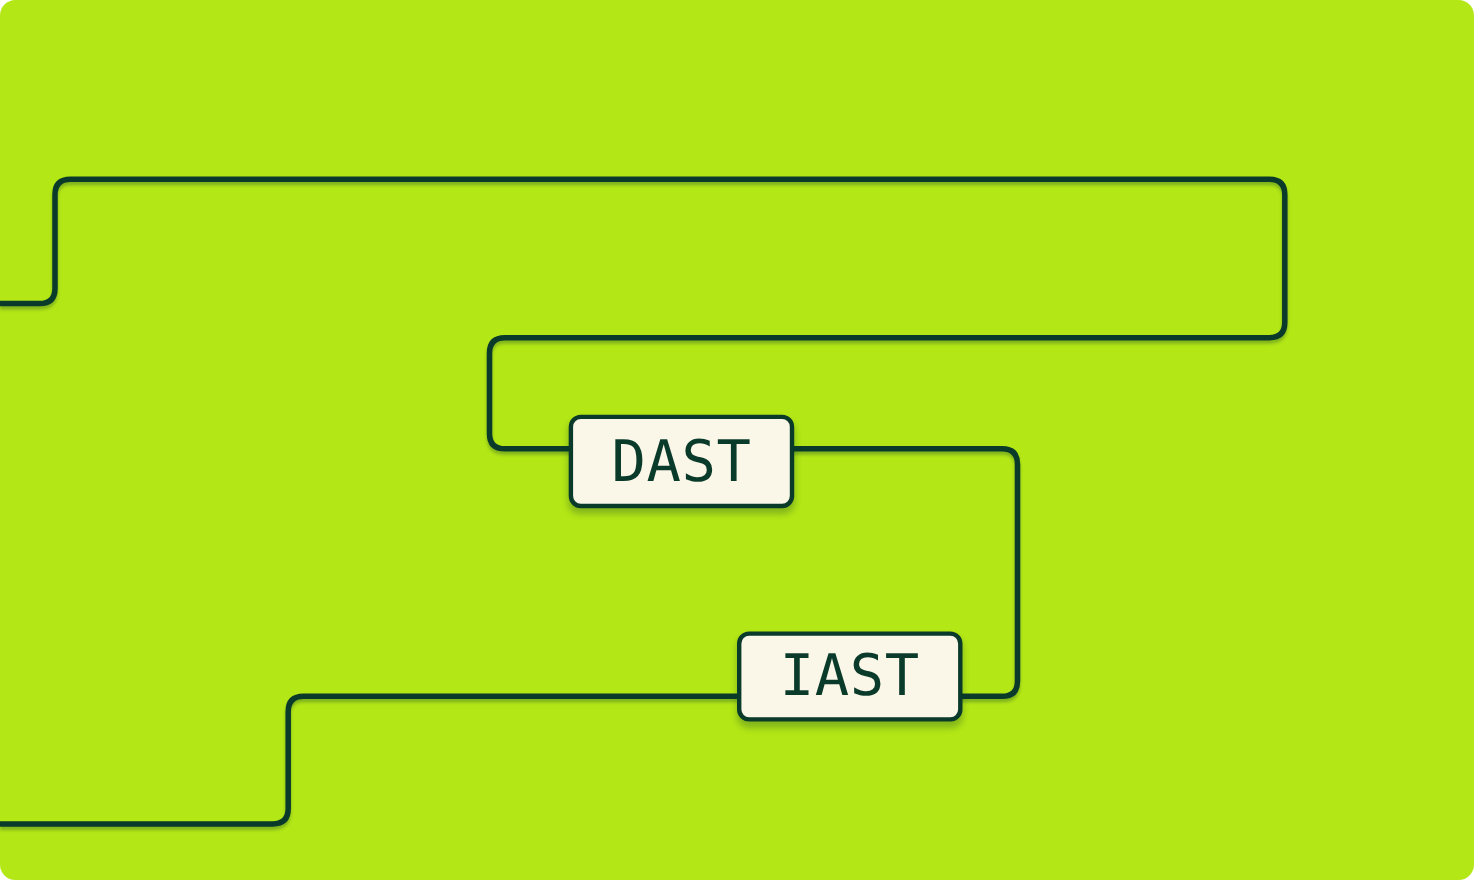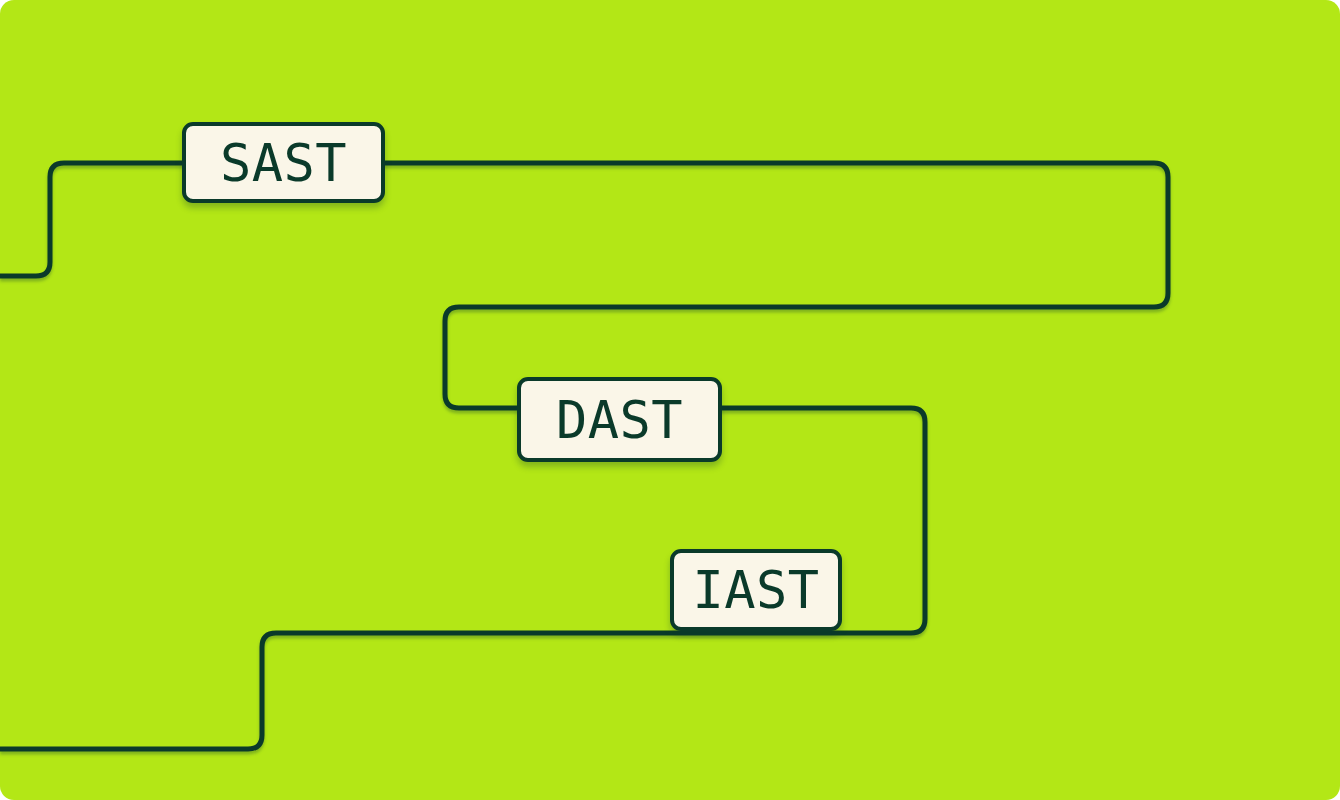--- a/index.html
+++ b/index.html
@@ -44,21 +44,21 @@
   }
   .node-label {
     color: #0a3a2a;
     font-size: 52px;
     line-height: 1;
     letter-spacing: 0.5px;
     user-select: none;
   }
   .node-sast { left: 182px; top: 122px; width: 203px; height: 81px; }
   .node-dast { left: 517px; top: 353px; width: 205px; height: 85px; margin-top: 24px; }
-  .node-iast { left: 670px; top: 549px; width: 172px; height: 82px; }
+  .node-iast { left: 670px; top: 574px; width: 205px; height: 82px; }
 </style>
 </head>
 <body>
 
 <div class="canvas">
 
   <svg class="connector-svg" viewBox="0 0 1340 800" xmlns="http://www.w3.org/2000/svg">
     <path d="
       M 0 276
       H 36
@@ -77,23 +77,20 @@
       Q 925 408 925 422
       V 619
       Q 925 633 911 633
       H 276
       Q 262 633 262 647
       V 735
       Q 262 749 248 749
       H 0"></path>
   </svg>
 
-  <div class="node node-sast">
-    <span class="node-label">SAST</span>
-  </div>
 
   <div class="node node-dast">
     <span class="node-label">DAST</span>
   </div>
 
   <div class="node node-iast">
     <span class="node-label">IAST</span>
   </div>
 
 </div>

